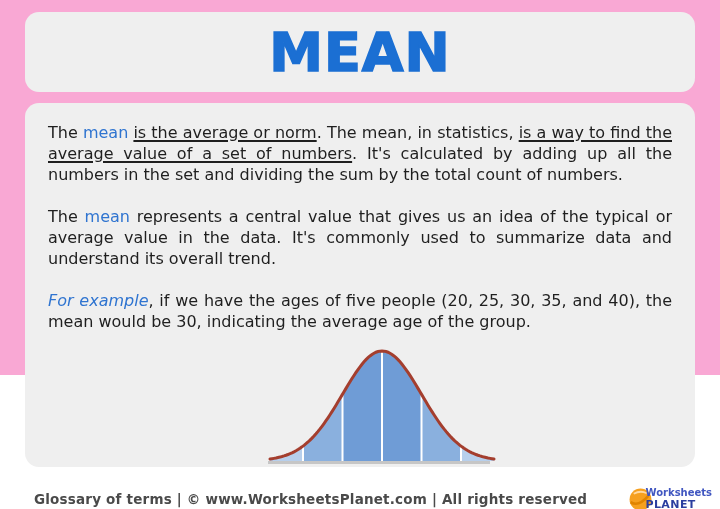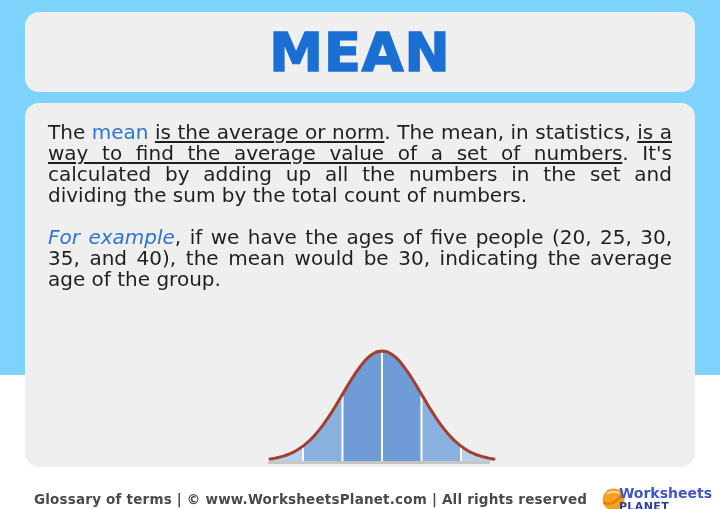--- a/index.html
+++ b/index.html
@@ -1,73 +1,74 @@
 <!DOCTYPE html>
 <html style="--card-bg: #efefef; --title-blue: #1b6fd3; --accent-blue: #2f74d0; --body-text: #1f1f1f; --footer-text: #4a4a4a; --logo-top-blue: #4056c0; --logo-bottom-blue: #2b3e9f; --planet-orange: #f6a01f; --planet-orange-dark: #e08400; --planet-orange-light: #ffd9a0;"><head>
 <meta charset="utf-8">
 <style>
   * { margin: 0; padding: 0; box-sizing: border-box; }
   html, body { width: 720px; height: 509px; background: #ffffff; overflow: hidden; }
   body { font-family: "DejaVu Sans", "Liberation Sans", sans-serif; position: relative; }
 
-  .page { position: absolute; left: 0; top: 0; width: 720px; height: 375px; background: #7dd3fc; }
+  .page { position: absolute; left: 0; top: 0; width: 720px; height: 375px; background: #f9a8d4; }
 
   .title-card {
     position: absolute; left: 25px; top: 12px; width: 670px; height: 80px;
     background: var(--card-bg); border-radius: 14px;
     display: flex; align-items: center; justify-content: center;
   }
   .title-card h1 {
     font-size: 54px; font-weight: bold; letter-spacing: 1px;
     color: var(--title-blue);
     -webkit-text-stroke: 1.6px var(--title-blue);
   }
 
   .content-card {
     position: absolute; left: 25px; top: 103px; width: 670px; height: 364px;
     background: var(--card-bg); border-radius: 14px;
   }
   .paragraphs { padding: 19px 23px 0 23px; }
   .para {
     margin: 0 0 21px 0; text-align: justify;
-    font-size: 20px; line-height: 21px; color: var(--body-text);
+    font-size: 16px; line-height: 21px; color: var(--body-text);
   }
   .seg-normal { }
   .seg-accent { color: var(--accent-blue); }
   .seg-accent-italic { color: var(--accent-blue); font-style: italic; }
   .seg-underline { text-decoration: underline; text-decoration-thickness: 1.5px; text-underline-offset: 2px; }
 
   .curve-wrap { position: absolute; left: 231px; top: 237px; width: 240px; height: 126px; }
   .curve-wrap svg { display: block; }
 
   .footer {
     position: absolute; left: 0; top: 478px; width: 720px; height: 42px;
     display: flex; align-items: center; justify-content: space-between;
     padding: 0 8px 0 34px;
   }
   .footer-text {
     font-size: 13.5px; font-weight: bold; color: var(--footer-text); letter-spacing: 0.2px;
   }
   .logo { display: flex; align-items: center; }
   .logo-text { display: flex; flex-direction: column; margin-left: -7px; line-height: 1; }
-  .logo-top { font-size: 14px; font-weight: bold; color: var(--logo-top-blue); }
+  .logo-top { font-size: 10px; font-weight: bold; color: var(--logo-top-blue); }
   .logo-bottom { font-size: 11px; font-weight: bold; letter-spacing: 0.4px; margin-top: 1px; color: var(--logo-bottom-blue); }
 </style>
 </head>
 <body>
 
 <div class="page">
 
   <div class="title-card">
     <h1>MEAN</h1>
   </div>
 
   <div class="content-card">
     <div class="paragraphs" id="paragraphs">
         <p class="para"><span class="seg-normal">The </span><span class="seg-accent">mean</span><span class="seg-normal"> </span><span class="seg-underline">is the average or norm</span><span class="seg-normal">. The mean, in statistics, </span><span class="seg-underline">is a way to find the average value of a set of numbers</span><span class="seg-normal">. It's calculated by adding up all the numbers in the set and dividing the sum by the total count of numbers.</span></p>
+        <p class="para"><span class="seg-normal">The </span><span class="seg-accent">mean</span><span class="seg-normal"> represents a central value that gives us an idea of the typical or average value in the data. It's commonly used to summarize data and understand its overall trend.</span></p>
         <p class="para"><span class="seg-accent-italic">For example</span><span class="seg-normal">, if we have the ages of five people (20, 25, 30, 35, and 40), the mean would be 30, indicating the average age of the group.</span></p>
       </div>
     <div class="curve-wrap">
       <svg id="bell-svg" viewBox="0 0 240 126" width="240" height="126">
   <defs>
             <clipPath id="bellclip">
               <path d="M14 119.02 L16 118.72 L18 118.38 L20 118 L22 117.56 L24 117.08 L26 116.54 L28 115.93 L30 115.26 L32 114.52 L34 113.7 L36 112.8 L38 111.8 L40 110.72 L42 109.53 L44 108.25 L46 106.85 L48 105.34 L50 103.72 L52 101.98 L54 100.11 L56 98.12 L58 96.01 L60 93.76 L62 91.4 L64 88.91 L66 86.3 L68 83.57 L70 80.73 L72 77.79 L74 74.76 L76 71.63 L78 68.43 L80 65.17 L82 61.85 L84 58.5 L86 55.13 L88 51.75 L90 48.39 L92 45.05 L94 41.77 L96 38.56 L98 35.44 L100 32.43 L102 29.54 L104 26.8 L106 24.23 L108 21.85 L110 19.66 L112 17.7 L114 15.96 L116 14.47 L118 13.23 L120 12.26 L122 11.56 L124 11.14 L126 11 L128 11.14 L130 11.56 L132 12.26 L134 13.23 L136 14.47 L138 15.96 L140 17.7 L142 19.66 L144 21.85 L146 24.23 L148 26.8 L150 29.54 L152 32.43 L154 35.44 L156 38.56 L158 41.77 L160 45.05 L162 48.39 L164 51.75 L166 55.13 L168 58.5 L170 61.85 L172 65.17 L174 68.43 L176 71.63 L178 74.76 L180 77.79 L182 80.73 L184 83.57 L186 86.3 L188 88.91 L190 91.4 L192 93.76 L194 96.01 L196 98.12 L198 100.11 L200 101.98 L202 103.72 L204 105.34 L206 106.85 L208 108.25 L210 109.53 L212 110.72 L214 111.8 L216 112.8 L218 113.7 L220 114.52 L222 115.26 L224 115.93 L226 116.54 L228 117.08 L230 117.56 L232 118 L234 118.38 L236 118.72 L238 119.02 L 238 121 L 14 121 Z"></path>
             </clipPath>
           </defs>
   <g clip-path="url(#bellclip)">

